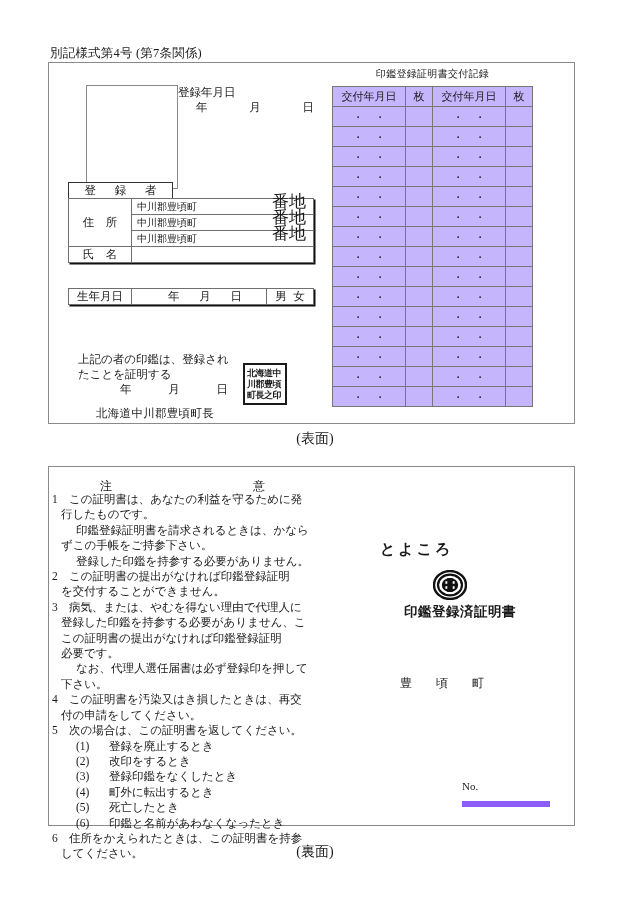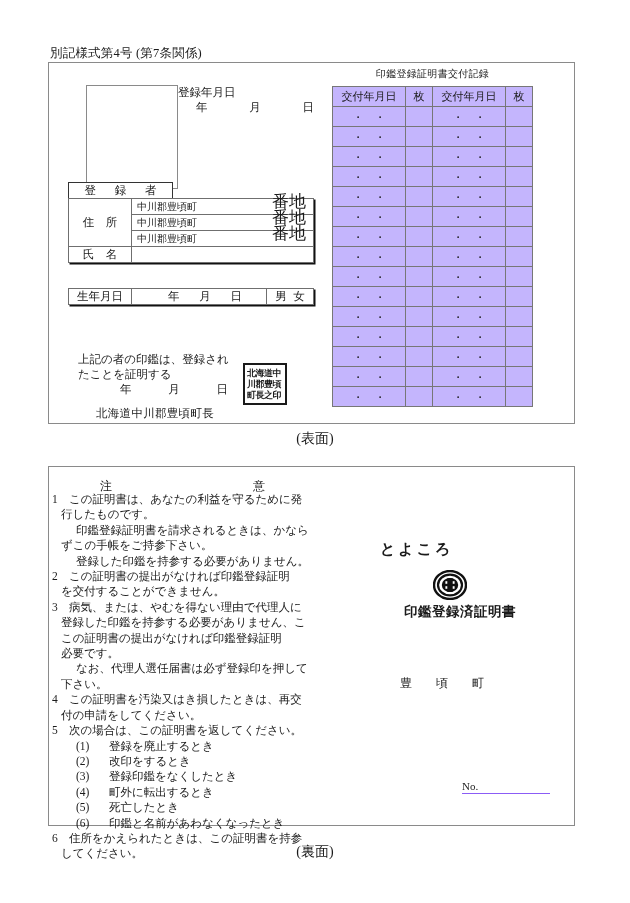--- a/index.html
+++ b/index.html
@@ -162,22 +162,22 @@
     position:absolute;left:370px;top:603px;width:180px;text-align:center;
     font-size:13.5px;font-weight:bold;letter-spacing:.5px;
     font-family:"DejaVu Sans",sans-serif;
   }
   .town-name{
     position:absolute;left:400px;top:675px;width:84px;
     display:flex;justify-content:space-between;font-size:12px;
   }
   .no-line{
     position:absolute;left:462px;top:780px;font-size:11px;
-    width:88px;border-bottom:1px solid #8b5cf6;
-    padding-bottom:1px;
+    width:88px;border-bottom:6px solid #8b5cf6;
+    padding-bottom:9px;
   }
 </style>
 </head>
 <body>
 
 <div class="page">
 
   <div class="form-no">別記様式第4号 (第7条関係)</div>
 
   <div class="panel" id="front-panel"></div>

